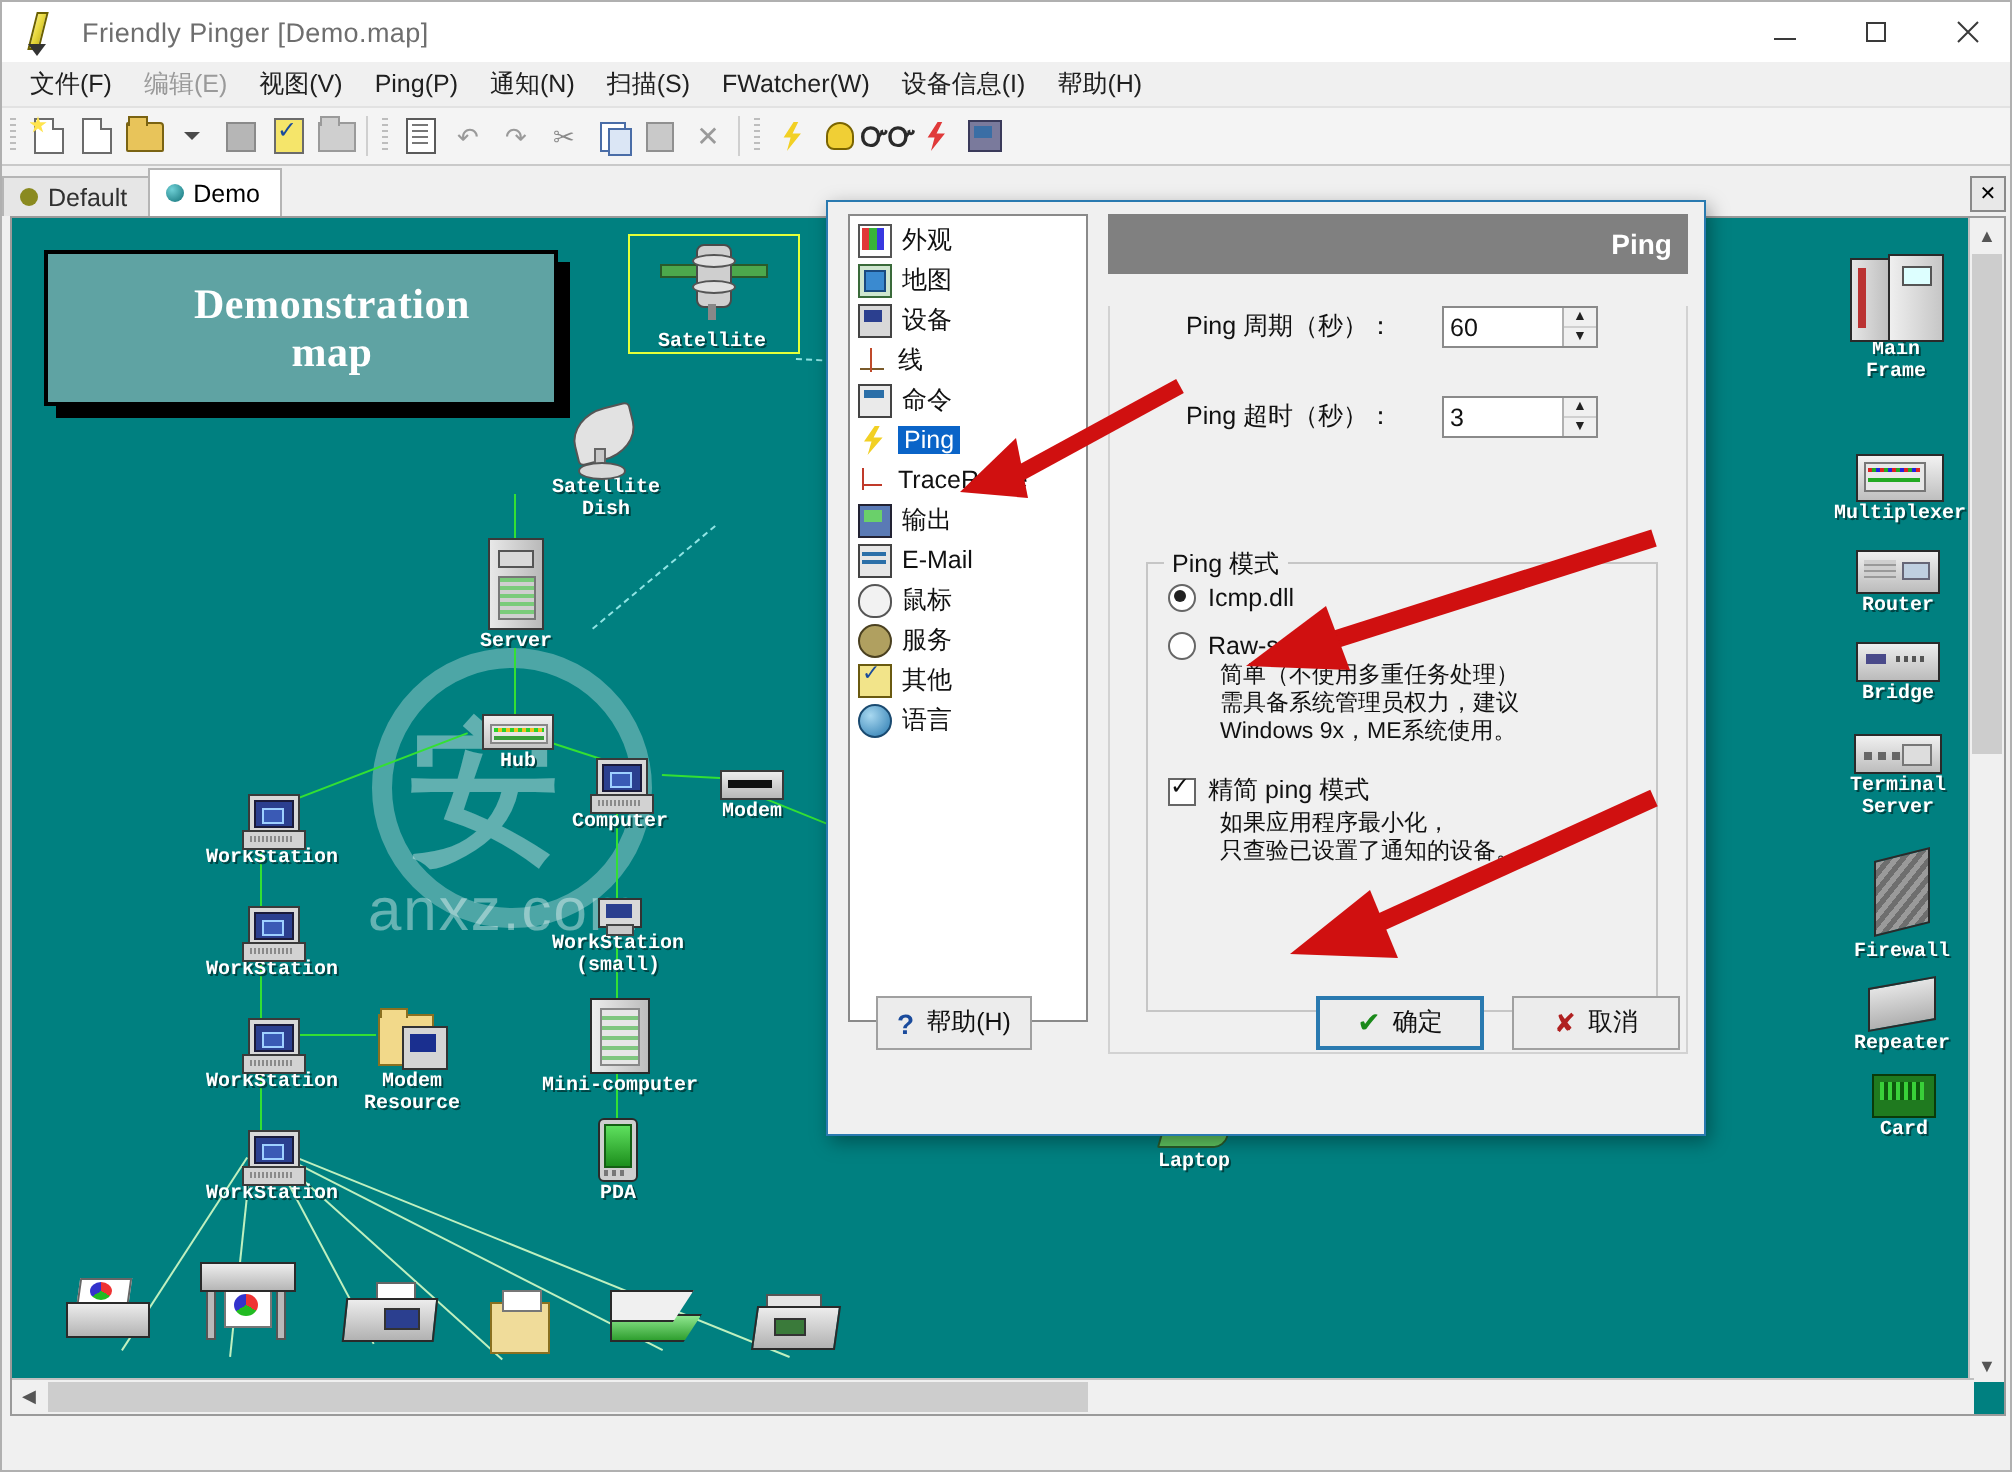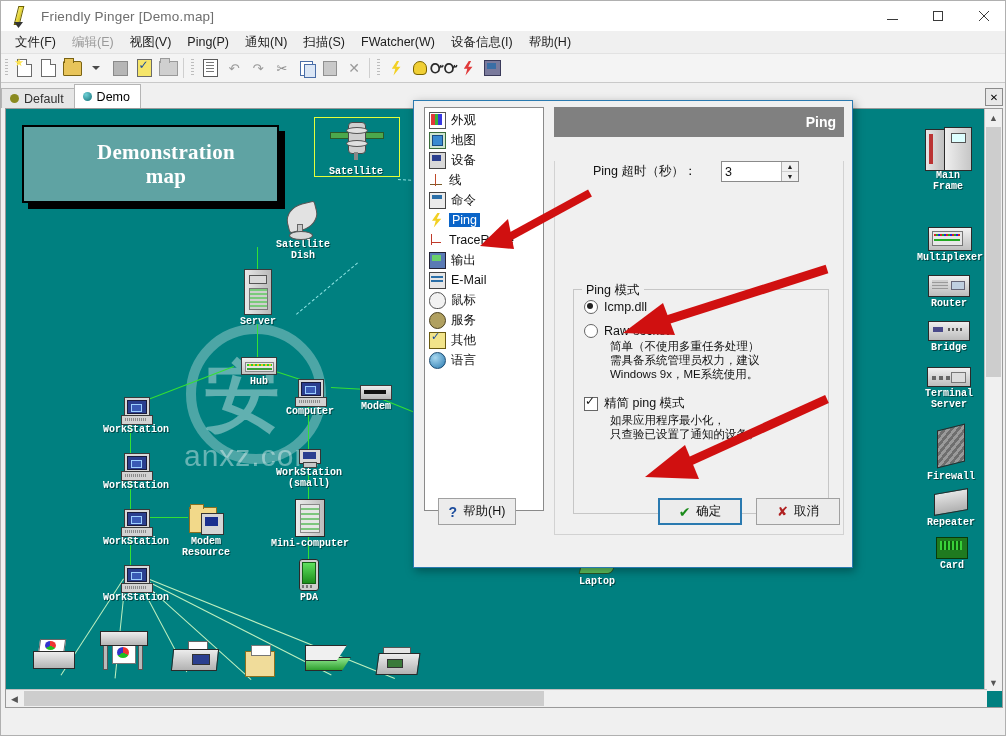--- a/index.html
+++ b/index.html
@@ -779,20 +779,30 @@
             <span class="lt">语言</span>
           </div>
       </div>
 
       <div class="pane">
         <div class="pane-head">
           <span class="h">Ping</span>
         </div>
         <div class="pane-body">
 
+          <div class="frow">
+            <span class="flab">Ping 周期（秒）：</span>
+            <span class="spin">
+              <input type="text" value="60" style="">
+              <span class="spinbtns">
+                <span class="spinb">▲</span>
+                <span class="spinb">▼</span>
+              </span>
+            </span>
+          </div>
 
           <div class="frow" style="margin-top:24px;">
             <span class="flab">Ping 超时（秒）：</span>
             <span class="spin">
               <input type="text" value="3" style="">
               <span class="spinbtns">
                 <span class="spinb">▲</span>
                 <span class="spinb">▼</span>
               </span>
             </span>

